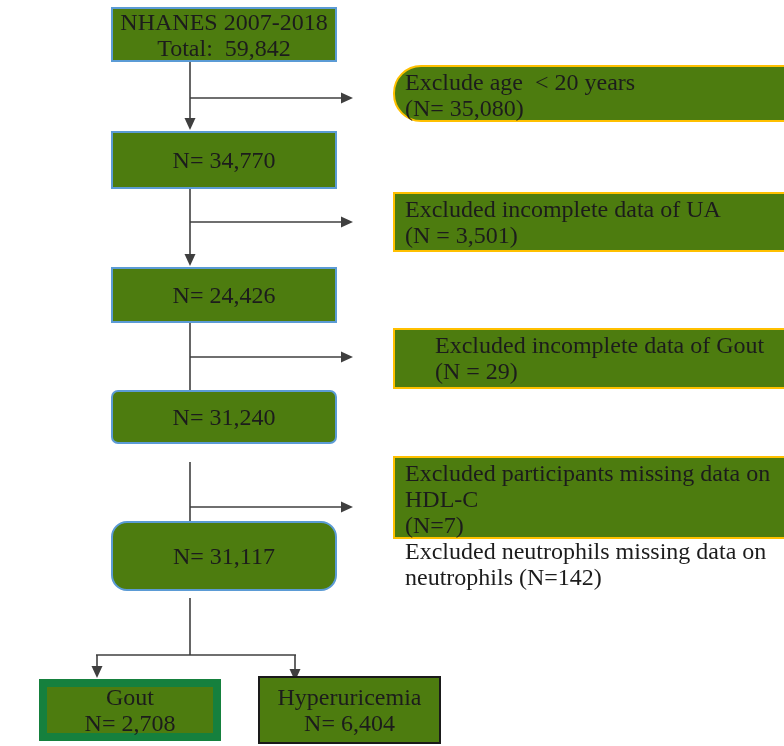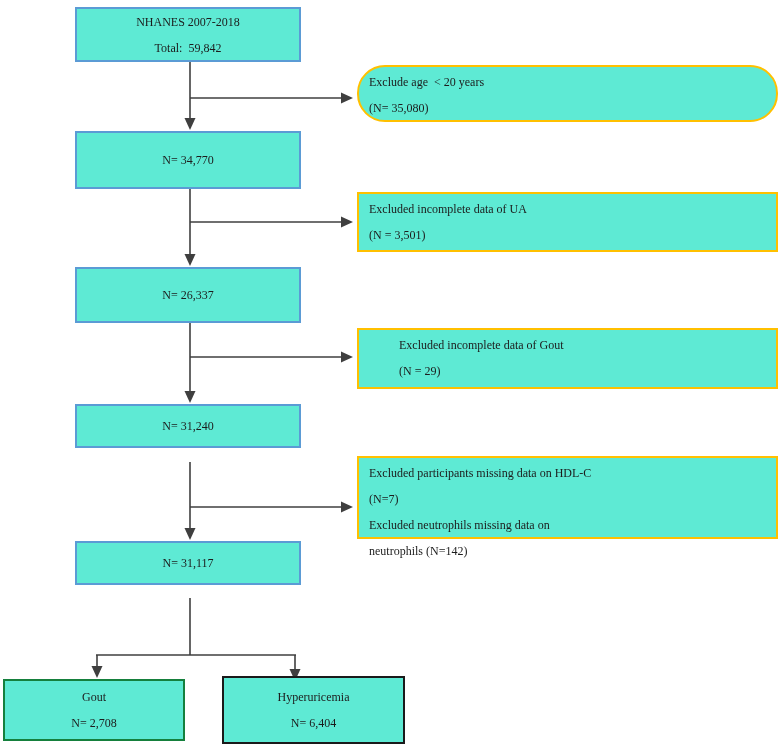--- a/index.html
+++ b/index.html
@@ -17,24 +17,25 @@
     overflow: hidden;
   }
   .connectors {
     position: absolute;
     left: 0; top: 0;
     width: 784px; height: 746px;
     pointer-events: none;
   }
   .box {
     position: absolute;
-    background: #5eead4;
+    background: #4d7c0f;
     box-sizing: border-box;
-    font-size: 12px;
+    font-size: 24px;
     line-height: 26px;
+    margin-left: 36px;
   }
   .cohort-box {
     border: 2px solid #5B9BD5;
     left: 75px;
     width: 226px;
     display: flex;
     flex-direction: column;
     align-items: center;
     justify-content: center;
     text-align: center;
@@ -50,27 +51,27 @@
     display: flex;
     flex-direction: column;
     align-items: center;
     justify-content: center;
     text-align: center;
   }
   .line { white-space: pre-wrap; }
   #box-start   { top: 7px;   height: 55px; }
   #box-n1      { top: 131px; height: 58px; }
   #box-n2      { top: 267px; height: 56px; }
-  #box-n3      { top: 404px; height: 44px; }
-  #box-n4      { top: 541px; height: 44px; }
+  #box-n3      { top: 390px; height: 54px; border-radius: 7px; }
+  #box-n4      { top: 521px; height: 70px; border-radius: 16px; }
   #box-exc1    { top: 65px;  height: 57px; border-radius: 28px; }
   #box-exc2    { top: 192px; height: 60px; }
   #box-exc3    { top: 328px; height: 61px; padding-left: 40px; }
   #box-exc4    { top: 456px; height: 83px; }
-  #box-gout    { left: 3px;   top: 679px; width: 182px; height: 62px; border: 2px solid #15803d; }
+  #box-gout    { left: 3px;   top: 679px; width: 182px; height: 62px; border: 8px solid #15803d; }
   #box-hyper   { left: 222px; top: 676px; width: 183px; height: 68px; border: 2.5px solid #1A1A1A; }
 </style>
 </head>
 <body>
 
 <div class="canvas">
 
   <svg class="connectors" viewBox="0 0 784 746" xmlns="http://www.w3.org/2000/svg">
     <g stroke="#3F3F3F" stroke-width="1.6" fill="none">
 
@@ -107,21 +108,21 @@
 
   <div class="box cohort-box" id="box-start">
     <div class="line">NHANES 2007-2018</div>
     <div class="line">Total:&nbsp; 59,842</div>
   </div>
 
   <div class="box cohort-box" id="box-n1">
     <div class="line">N= 34,770</div>
   </div>
   <div class="box cohort-box" id="box-n2">
-    <div class="line">N= 26,337</div>
+    <div class="line">N= 24,426</div>
   </div>
   <div class="box cohort-box" id="box-n3">
     <div class="line">N= 31,240</div>
   </div>
   <div class="box cohort-box" id="box-n4">
     <div class="line">N= 31,117</div>
   </div>
 
   <div class="box exclusion-box" id="box-exc1">
     <div class="line">Exclude age &nbsp;&lt; 20 years</div>

